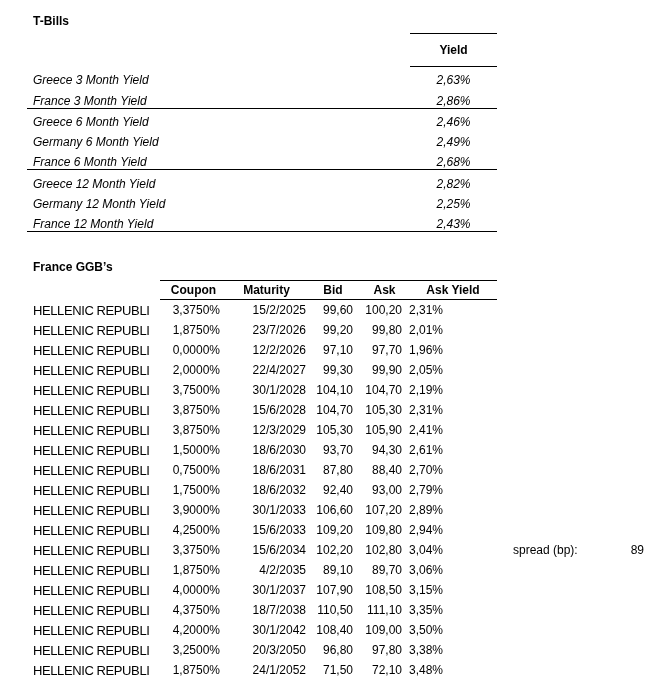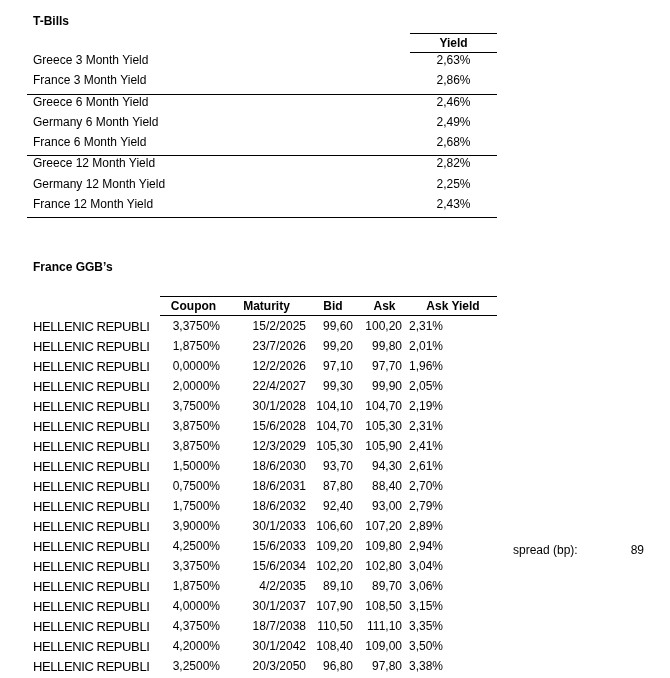--- a/index.html
+++ b/index.html
@@ -8,37 +8,37 @@
     position:relative; width:670px; height:678px; background:#ffffff;
     font-family:"Liberation Sans", sans-serif; font-size:12px; color:#000;
     overflow:hidden;
     border-radius:24px;
   }
 
   
   .tbills-title { position:absolute; left:33px; top:14px; font-weight:bold; }
   .tbills-table { position:absolute; left:27px; top:33px; width:470px; }
   .tbills-header-row {
-    margin-left:383px; width:87px; height:20px;
+    margin-left:383px; width:87px; height:34px;
     border-top:1.5px solid #000; border-bottom:1.5px solid #000;
     display:flex; align-items:center; justify-content:center; font-weight:bold;
   }
   .tbills-group { border-bottom:1.5px solid #000; }
-  .tbill-row { height:20.3px; display:flex; align-items:flex-start; }
+  .tbill-row { height:20.3px; display:flex; align-items:flex-end;font-style:italic; }
   .tbill-label { flex:1; padding-left:6px; }
   .tbill-value { width:87px; text-align:center; }
 
   
   .ggb-title { position:absolute; left:33px; top:260px; font-weight:bold; }
   .ggb-table { position:absolute; left:33px; top:280px; width:464px; }
   .ggb-header-row {
     margin-left:127px; width:337px; height:20px;
     border-top:1.5px solid #000; border-bottom:1.5px solid #000;
     display:grid; grid-template-columns:67px 79px 54px 49px 88px;
-    align-items:center; font-weight:bold; text-align:center;margin-top:16px;
+    align-items:center; font-weight:bold; text-align:center;
   }
   .ggb-row {
     height:20px; display:grid;
     grid-template-columns:127px 67px 79px 54px 49px 88px;
     align-items:center;
   }
   .ggb-name { font-size:13px; letter-spacing:-0.4px; }
   .ggb-coupon, .ggb-bid, .ggb-ask { text-align:right; padding-right:7px; }
   .ggb-maturity { text-align:right; padding-left:7px; }
   .ggb-askyield { text-align:left; }

